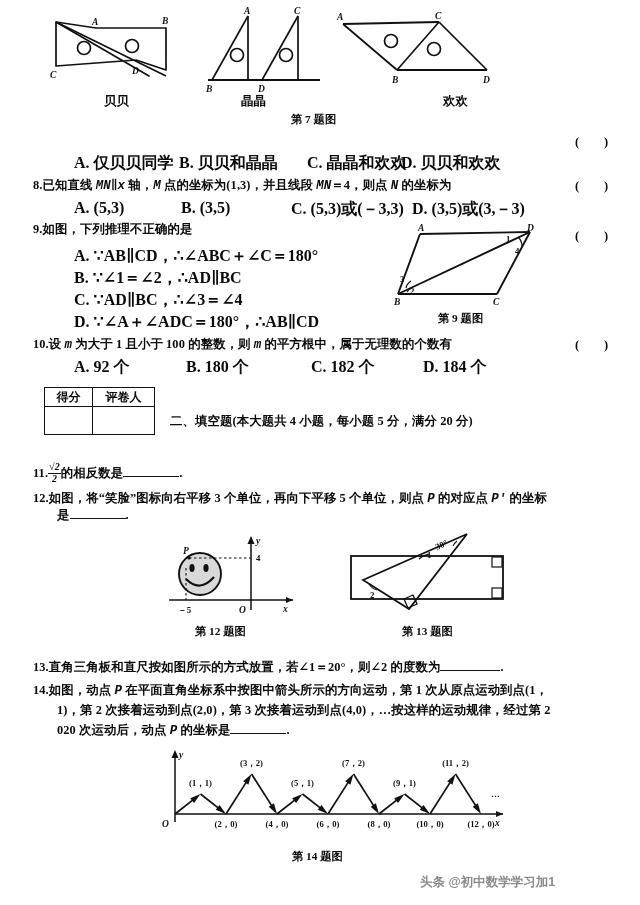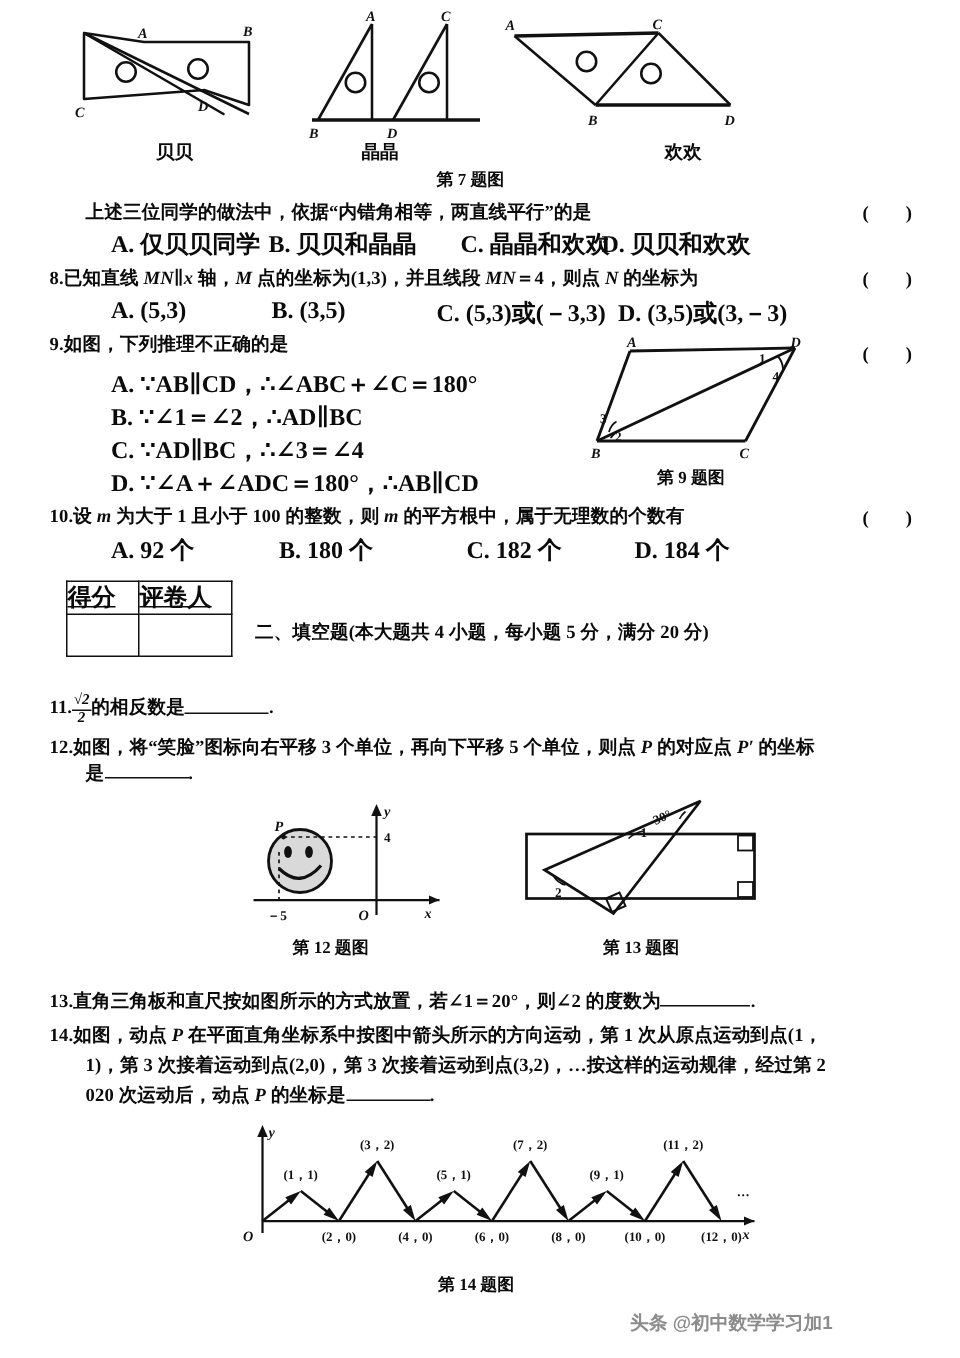--- a/index.html
+++ b/index.html
@@ -24,21 +24,21 @@
     letter-spacing:0.1px;
     white-space:nowrap;
   }
   .qwrap {
     position:absolute;
     font-size:12.4px;
     line-height:17px;
     font-weight:700;
     letter-spacing:0.1px;
   }
-  .it { font-style:italic; font-family:Liberation Serif, serif; }
+  .it { font-style:italic; font-family:Liberation Mono, monospace; }
   .paren { position:absolute; font-size:12.4px; font-weight:700; }
   .caption {
     position:absolute;
     font-size:11.3px;
     font-weight:700;
     white-space:nowrap;
   }
   .opt { position:absolute; font-size:16px; font-weight:700; white-space:nowrap; }
   .blank { display:inline-block; border-bottom:1.3px solid #111; height:11px; }
 
@@ -54,24 +54,24 @@
   .frac .num { border-bottom:1.1px solid #111; padding:0 1px; display:block; }
   .frac .den { display:block; }
 
   
   .score-table {
     position:absolute;
     border-collapse:collapse;
   }
   .score-table td {
     border:1.4px solid #111;
-    font-size:16px;
-    font-weight:700;
+    font-size:12px;
+    font-weight:700;
+    text-align:center;
     padding:0;
-    text-decoration:underline;
   }
   .score-table td.h { height:19px; }
   .score-table td.b { height:28px; }
   .score-table td.c1 { width:48px; }
   .score-table td.c2 { width:62px; }
 
   
   .fig { position:absolute; }
   .fig svg { display:block; overflow:visible; }
   .lbl {
@@ -159,21 +159,20 @@
       <text class="lbl" x="2" y="12">A</text>
       <text class="lbl" x="100" y="11">C</text>
       <text class="lbl" x="57" y="75">B</text>
       <text class="lbl" x="148" y="75">D</text>
     </svg>
   </div>
   <div class="figname" style="left:412px; top:93px;margin-left:31px;">欢欢</div>
 
   <div class="caption" style="left:291px; top:112px;">第 7 题图</div>
 
-  <div class="q" style="left:57px; top:134px;">上述三位同学的做法中，依据“内错角相等，两直线平行”的是</div>
   <div class="paren" style="left:575px; top:134px;">(　　)</div>
 
   <div class="opt" style="left:74px; top:153px;">A. 仅贝贝同学</div>
   <div class="opt" style="left:179px; top:153px;">B. 贝贝和晶晶</div>
   <div class="opt" style="left:291px; top:153px;margin-left:16px;">C. 晶晶和欢欢</div>
   <div class="opt" style="left:401px; top:153px;">D. 贝贝和欢欢</div>
 
   <div class="q" style="left:33px; top:178px;">
     <span>8.</span><span>已知直线 </span><span class="it">MN</span><span>∥</span><span class="it">x</span><span> 轴，</span><span class="it">M</span><span> 点的坐标为(1,3)，并且线段 </span><span class="it">MN</span><span>＝4，则点 </span><span class="it">N</span><span> 的坐标为</span>
   </div>
@@ -299,21 +298,21 @@
   </div>
   <div class="caption" style="left:402px; top:624px;">第 13 题图</div>
 
   <div class="q" style="left:33px; top:660px;">
     <span>13.</span><span>直角三角板和直尺按如图所示的方式放置，若∠1＝20°，则∠2 的度数为</span><span class="blank" style="width:60px;"></span><span>.</span>
   </div>
 
   <div class="q" style="left:33px; top:683px;">
     <span>14.</span><span>如图，动点 </span><span class="it">P</span><span> 在平面直角坐标系中按图中箭头所示的方向运动，第 1 次从原点运动到点(1，</span>
   </div>
-  <div class="q" style="left:57px; top:703px;">1)，第 3 次接着运动到点(2,0)，第 3 次接着运动到点(3,2)，…按这样的运动规律，经过第 2</div>
+  <div class="q" style="left:57px; top:703px;">1)，第 2 次接着运动到点(2,0)，第 3 次接着运动到点(4,0)，…按这样的运动规律，经过第 2</div>
   <div class="q" style="left:57px; top:723px;">
     <span>020 次运动后，动点 </span><span class="it">P</span><span> 的坐标是</span><span class="blank" style="width:56px;"></span><span>.</span>
   </div>
 
   <div class="fig" style="left:155px; top:742px;">
     <svg id="chart14" width="360" height="96" viewBox="0 0 360 96">
         <line x1="20" y1="72" x2="348" y2="72" stroke="#111" stroke-width="1.5"></line>
         <polygon points="348,72 341,69 341,75" fill="#111"></polygon>
         <line x1="20" y1="80" x2="20" y2="14" stroke="#111" stroke-width="1.5"></line>
         <polygon points="20,8 16.5,16 23.5,16" fill="#111"></polygon>

